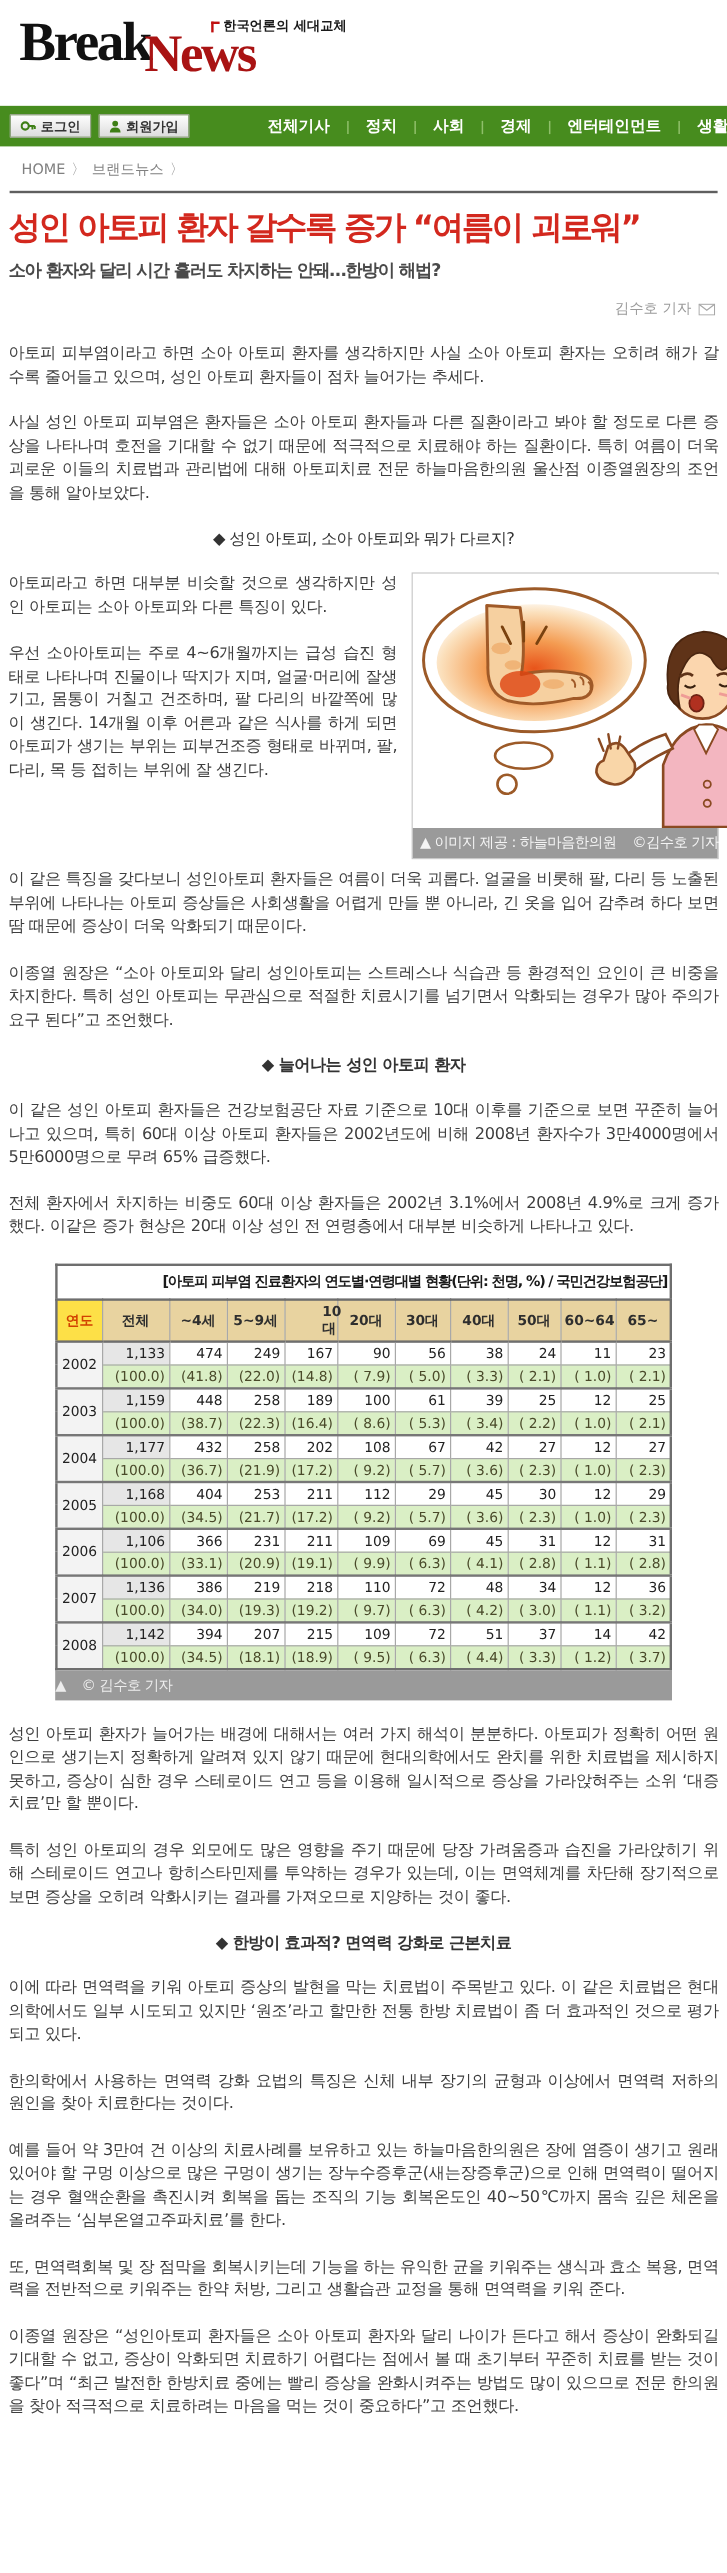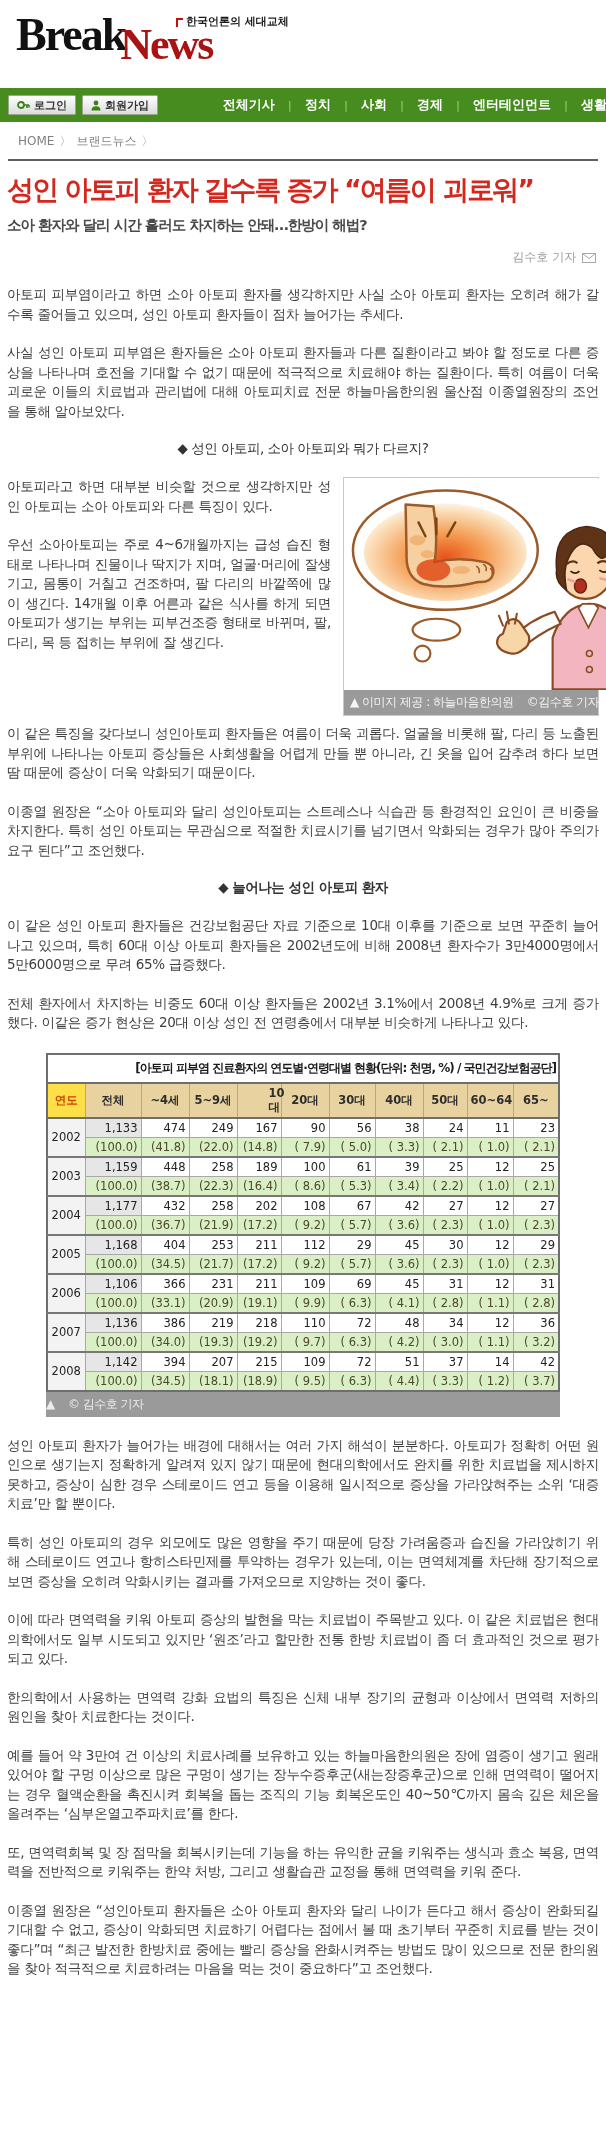--- a/index.html
+++ b/index.html
@@ -455,20 +455,21 @@
         </tbody>
     </table>
     <div class="table-caption">▲    © 김수호 기자</div>
   </div>
 
   <div>
       <p class="para">성인 아토피 환자가 늘어가는 배경에 대해서는 여러 가지 해석이 분분하다. 아토피가 정확히 어떤 원인으로 생기는지 정확하게 알려져 있지 않기 때문에 현대의학에서도 완치를 위한 치료법을 제시하지 못하고, 증상이 심한 경우 스테로이드 연고 등을 이용해 일시적으로 증상을 가라앉혀주는 소위 ‘대증치료’만 할 뿐이다.</p>
       <p class="para">특히 성인 아토피의 경우 외모에도 많은 영향을 주기 때문에 당장 가려움증과 습진을 가라앉히기 위해 스테로이드 연고나 항히스타민제를 투약하는 경우가 있는데, 이는 면역체계를 차단해 장기적으로 보면 증상을 오히려 악화시키는 결과를 가져오므로 지양하는 것이 좋다.</p>
     </div>
 
+  <h3 class="section-heading bold">◆ 한방이 효과적? 면역력 강화로 근본치료</h3>
   <div>
       <p class="para">이에 따라 면역력을 키워 아토피 증상의 발현을 막는 치료법이 주목받고 있다. 이 같은 치료법은 현대의학에서도 일부 시도되고 있지만 ‘원조’라고 할만한 전통 한방 치료법이 좀 더 효과적인 것으로 평가되고 있다.</p>
       <p class="para">한의학에서 사용하는 면역력 강화 요법의 특징은 신체 내부 장기의 균형과 이상에서 면역력 저하의 원인을 찾아 치료한다는 것이다.</p>
       <p class="para">예를 들어 약 3만여 건 이상의 치료사례를 보유하고 있는 하늘마음한의원은 장에 염증이 생기고 원래 있어야 할 구멍 이상으로 많은 구멍이 생기는 장누수증후군(새는장증후군)으로 인해 면역력이 떨어지는 경우 혈액순환을 촉진시켜 회복을 돕는 조직의 기능 회복온도인 40~50℃까지 몸속 깊은 체온을 올려주는 ‘심부온열고주파치료’를 한다.</p>
       <p class="para">또, 면역력회복 및 장 점막을 회복시키는데 기능을 하는 유익한 균을 키워주는 생식과 효소 복용, 면역력을 전반적으로 키워주는 한약 처방, 그리고 생활습관 교정을 통해 면역력을 키워 준다.</p>
       <p class="para">이종열 원장은 “성인아토피 환자들은 소아 아토피 환자와 달리 나이가 든다고 해서 증상이 완화되길 기대할 수 없고, 증상이 악화되면 치료하기 어렵다는 점에서 볼 때 초기부터 꾸준히 치료를 받는 것이 좋다”며 “최근 발전한 한방치료 중에는 빨리 증상을 완화시켜주는 방법도 많이 있으므로 전문 한의원을 찾아 적극적으로 치료하려는 마음을 먹는 것이 중요하다”고 조언했다.</p>
     </div>
 </main>
 
 </body></html>

